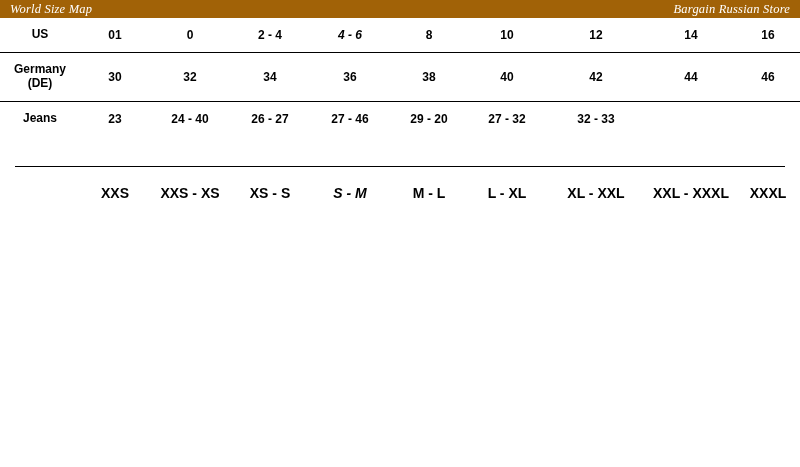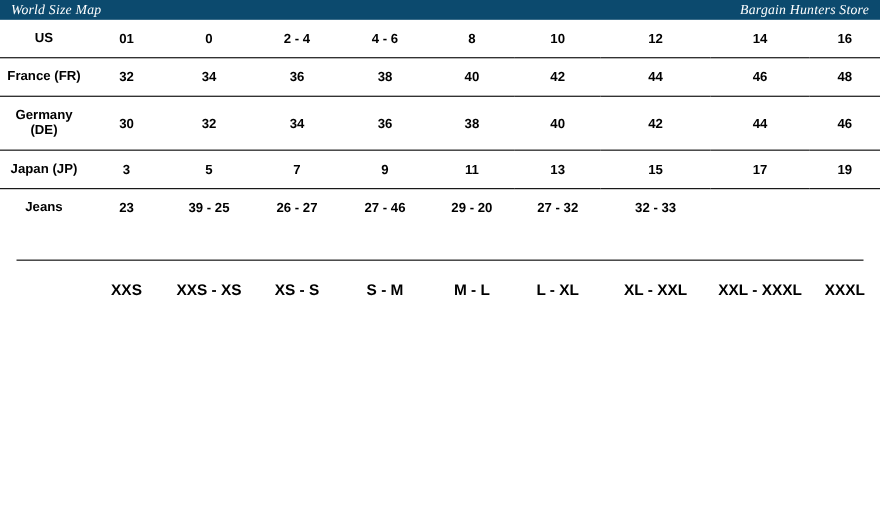--- a/index.html
+++ b/index.html
@@ -17,21 +17,21 @@
   .page {
     position: relative;
     width: 800px;
     height: 467px;
     box-sizing: border-box;
   }
   
   .header-bar {
     position: relative;
     height: 18px;
-    background: #0c4a6e;
+    background: #a16207;
     color: #ffffff;
     display: flex;
     align-items: center;
     justify-content: space-between;
     padding: 0 10px;
     box-sizing: border-box;
   }
   .header-left {
     font-family: "Liberation Serif", serif;
     font-style: italic;
@@ -101,91 +101,67 @@
     font-size: 14px;
     font-weight: bold;
     padding: 0;
   }
   td.footer-spacer {
     width: 80px;
   }
   .col2 { width: 70px; }
   .col3 { width: 80px; }
   .col4 { width: 80px; }
-  .col5 { width: 80px; }
+  .col5 { width: 80px; font-style: italic; }
   .col6 { width: 78px; }
   .col7 { width: 78px; }
   .col8 { width: 100px; }
   .col9 { width: 90px; }
   .col10 { width: 64px; }
 </style>
 </head>
 <body>
 
 <div class="page">
 
   <div class="header-bar">
     <span class="header-left">World Size Map</span>
-    <span class="header-right">Bargain Hunters Store</span>
+    <span class="header-right">Bargain Russian Store</span>
   </div>
 
   <table class="size-table">
     <tbody>
       <tr>
         <td class="region col1">US</td>
         <td class="val col2">01</td>
         <td class="val col3">0</td>
         <td class="val col4">2 - 4</td>
         <td class="val col5">4 - 6</td>
         <td class="val col6">8</td>
         <td class="val col7">10</td>
         <td class="val col8">12</td>
         <td class="val col9">14</td>
         <td class="val col10">16</td>
       </tr>
-      <tr>
-        <td class="region">France (FR)</td>
-        <td class="val">32</td>
-        <td class="val">34</td>
-        <td class="val">36</td>
-        <td class="val">38</td>
-        <td class="val">40</td>
-        <td class="val">42</td>
-        <td class="val">44</td>
-        <td class="val">46</td>
-        <td class="val">48</td>
-      </tr>
       <tr class="tall">
         <td class="region">Germany<br>(DE)</td>
         <td class="val">30</td>
         <td class="val">32</td>
         <td class="val">34</td>
         <td class="val">36</td>
         <td class="val">38</td>
         <td class="val">40</td>
         <td class="val">42</td>
         <td class="val">44</td>
         <td class="val">46</td>
       </tr>
-      <tr>
-        <td class="region">Japan (JP)</td>
-        <td class="val">3</td>
-        <td class="val">5</td>
-        <td class="val">7</td>
-        <td class="val">9</td>
-        <td class="val">11</td>
-        <td class="val">13</td>
-        <td class="val">15</td>
-        <td class="val">17</td>
-        <td class="val">19</td>
-      </tr>
       <tr class="jeans">
         <td class="region">Jeans</td>
         <td class="val">23</td>
-        <td class="val">39 - 25</td>
+        <td class="val">24 - 40</td>
         <td class="val">26 - 27</td>
         <td class="val">27 - 46</td>
         <td class="val">29 - 20</td>
         <td class="val">27 - 32</td>
         <td class="val">32 - 33</td>
         <td class="val"></td>
         <td class="val"></td>
       </tr>
     </tbody>
   </table>

